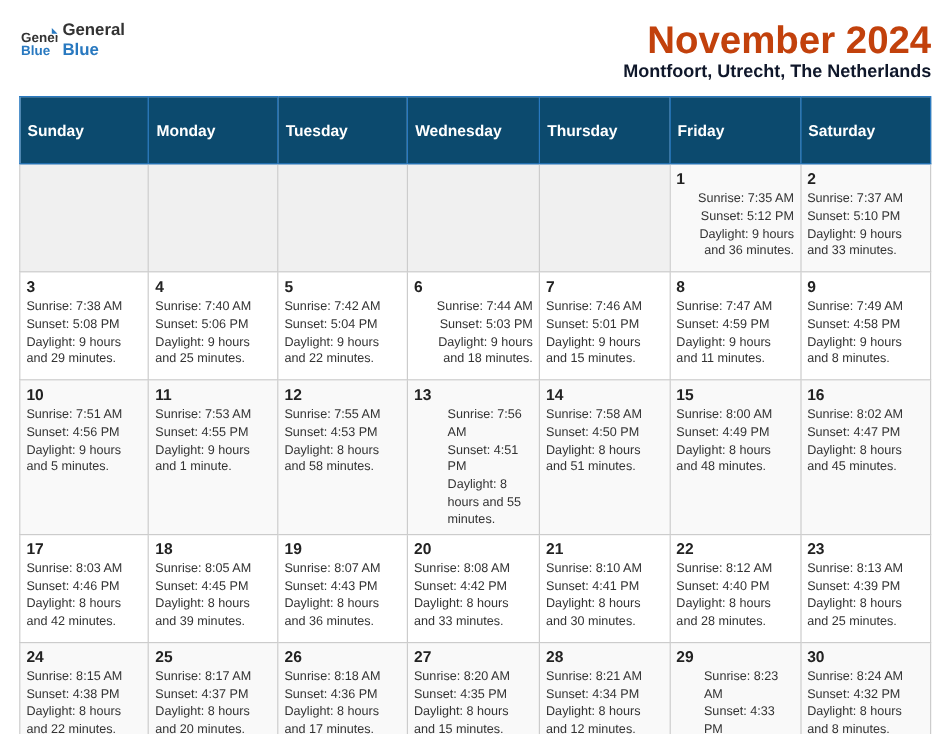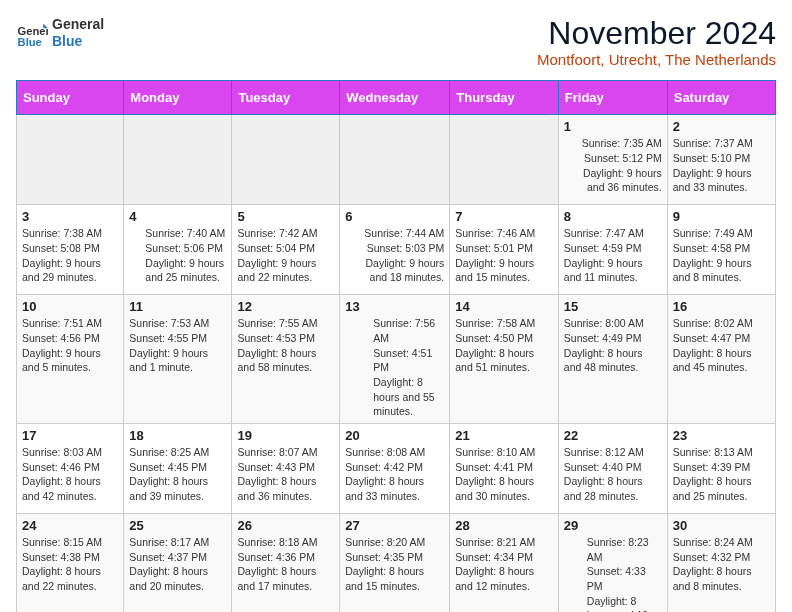--- a/index.html
+++ b/index.html
@@ -23,38 +23,39 @@
     }
     .logo-icon {
       width: 32px;
       height: 32px;
     }
     .title-area {
       text-align: right;
     }
     .main-title {
       font-size: 32px;
-      font-weight: 400;
-      color: #0f172a;
+      font-weight: 700;
+      color: #c2410c;
       line-height: 1.1;
     }
     .subtitle {
       font-size: 15px;
-      color: #c2410c;
+      color: #0f172a;
+      font-weight: bold;
     }
     .calendar-table {
       width: 100%;
       border-collapse: collapse;
       font-size: 11px;
     }
     .calendar-table thead tr th {
-      background-color: #d946ef;
+      background-color: #0c4a6e;
       color: #fff;
       text-align: left;
-      padding: 9px 6px;
+      padding: 20px 6px;
       font-size: 13px;
       font-weight: bold;
       border: 1px solid #2979c0;
     }
     .calendar-table tbody tr td {
       border: 1px solid #ccc;
       vertical-align: top;
       padding: 4px 5px;
       width: 113px;
       min-height: 80px;
@@ -136,21 +137,21 @@
       </tr>
       <tr class="week-row">
         <td>
           <div class="day-number">3</div>
           <div class="day-info" style="white-space: pre-line;">Sunrise: 7:38 AM
 Sunset: 5:08 PM
 Daylight: 9 hours and 29 minutes.</div>
         </td>
         <td>
           <div class="day-number">4</div>
-          <div class="day-info" style="white-space: pre-line; margin-left: 16px;">Sunrise: 7:40 AM
+          <div class="day-info" style="white-space: pre-line;">Sunrise: 7:40 AM
 Sunset: 5:06 PM
 Daylight: 9 hours and 25 minutes.</div>
         </td>
         <td>
           <div class="day-number">5</div>
           <div class="day-info" style="white-space: pre-line;">Sunrise: 7:42 AM
 Sunset: 5:04 PM
 Daylight: 9 hours and 22 minutes.</div>
         </td>
         <td>
@@ -224,21 +225,21 @@
       </tr>
       <tr class="week-row">
         <td>
           <div class="day-number">17</div>
           <div class="day-info" style="white-space: pre-line;">Sunrise: 8:03 AM
 Sunset: 4:46 PM
 Daylight: 8 hours and 42 minutes.</div>
         </td>
         <td>
           <div class="day-number">18</div>
-          <div class="day-info" style="white-space: pre-line;">Sunrise: 8:25 AM
+          <div class="day-info" style="white-space: pre-line;">Sunrise: 8:05 AM
 Sunset: 4:45 PM
 Daylight: 8 hours and 39 minutes.</div>
         </td>
         <td>
           <div class="day-number">19</div>
           <div class="day-info" style="white-space: pre-line;">Sunrise: 8:07 AM
 Sunset: 4:43 PM
 Daylight: 8 hours and 36 minutes.</div>
         </td>
         <td>

